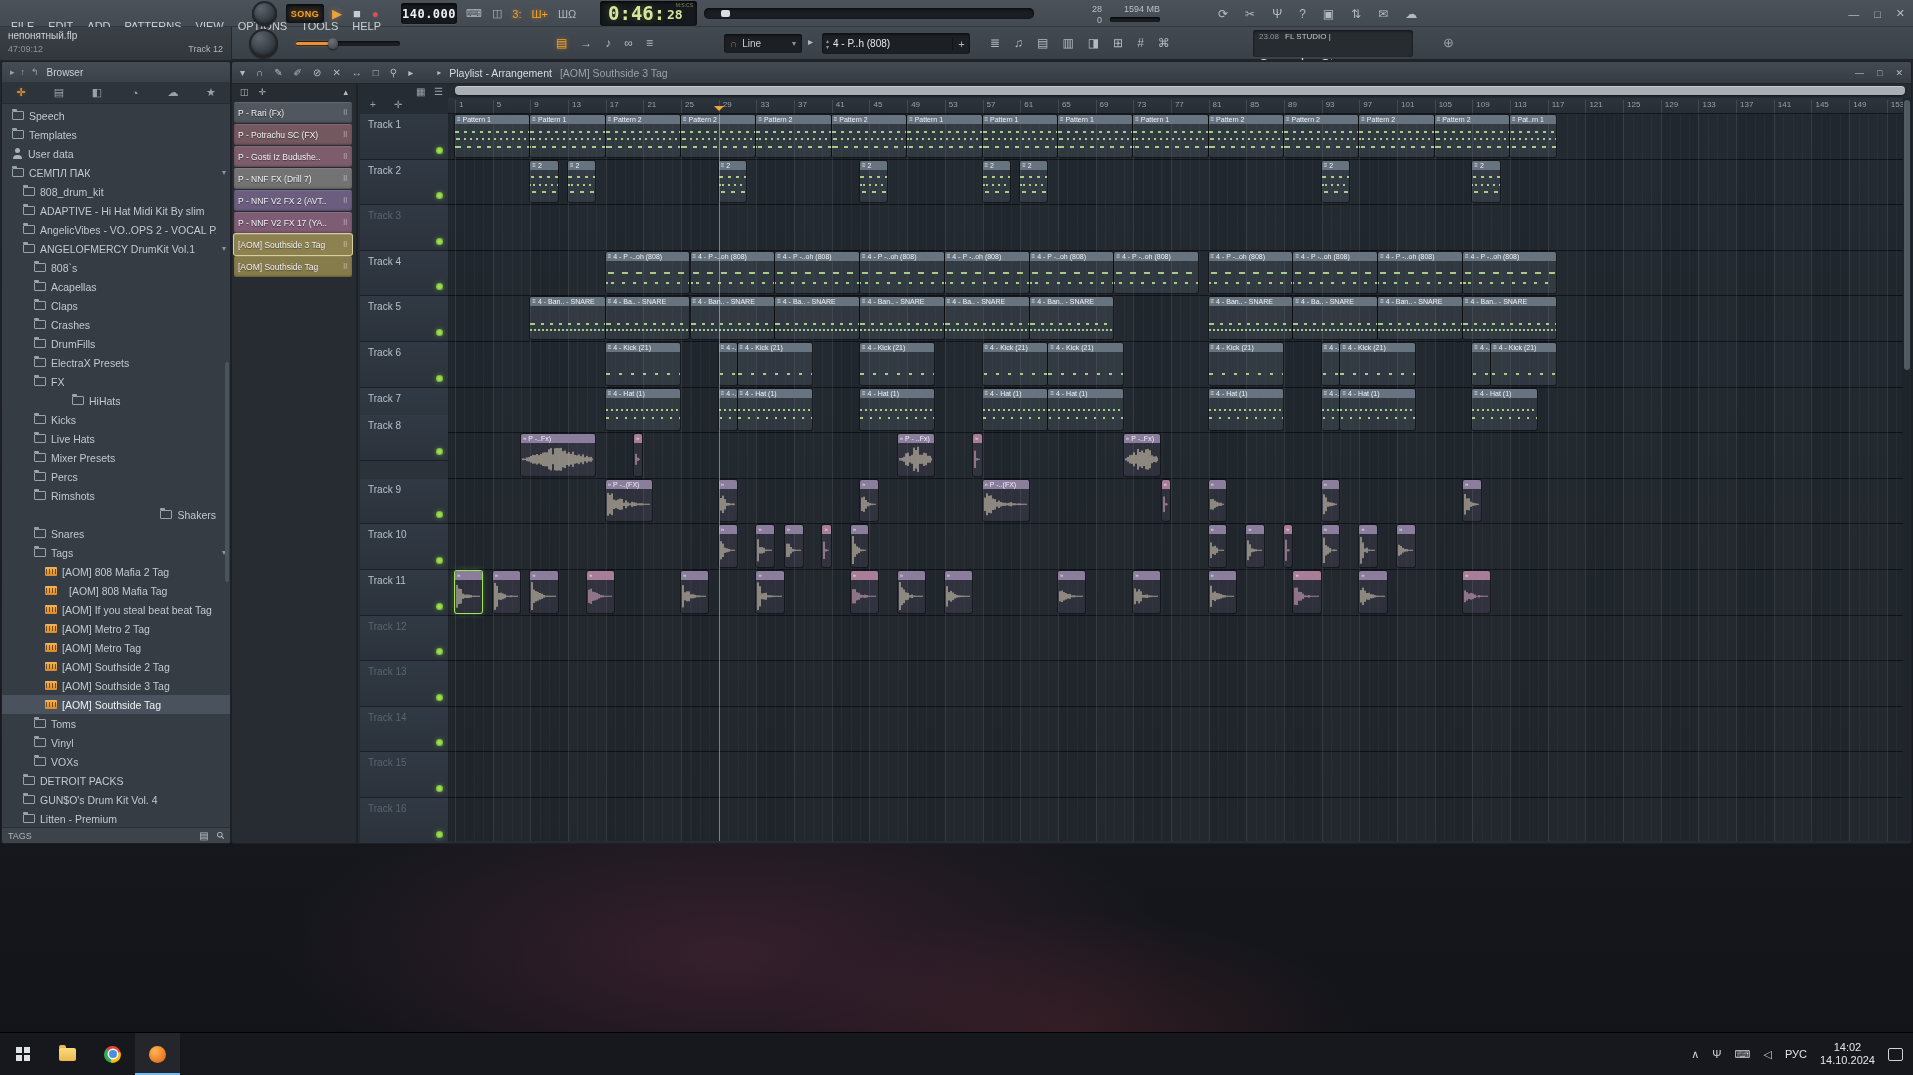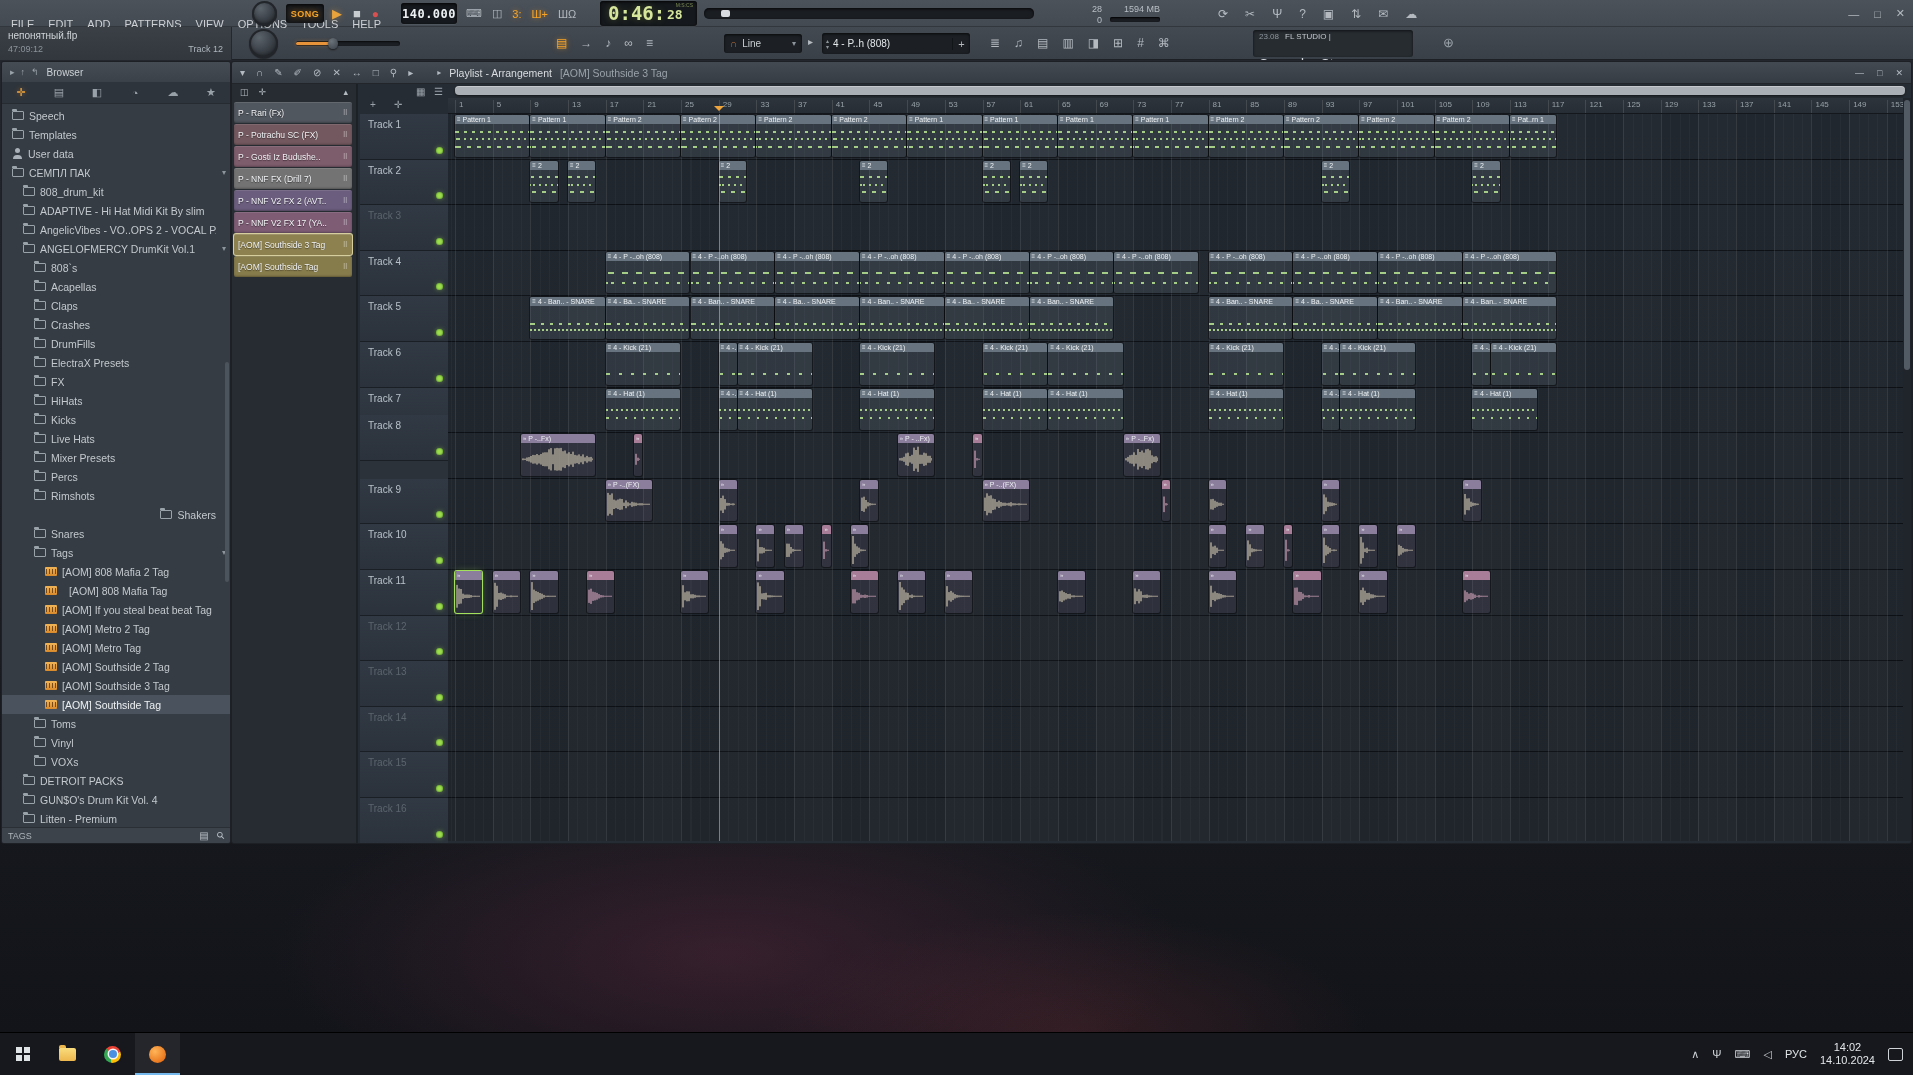--- a/index.html
+++ b/index.html
@@ -3,21 +3,21 @@
 <meta charset="utf-8">
 <style>
 *{margin:0;padding:0;box-sizing:border-box;font-family:"Liberation Sans",sans-serif;}
 html,body{width:1913px;height:1075px;background:#000;overflow:hidden;}
 #root{position:relative;width:1913px;height:1075px;background:#14171c;}
 
 
 .topbar{position:absolute;top:0;left:0;width:100%;height:60px;background:linear-gradient(#4b525a,#3a4047);border-bottom:1px solid #1d2125;}
 .row1{position:absolute;top:0;left:0;width:100%;height:27px;border-bottom:1px solid #32373d;}
 .row2{position:absolute;top:27px;left:0;width:100%;height:33px;}
-.menu{position:absolute;left:4px;top:3px;height:27px;display:flex;align-items:flex-end;}
+.menu{position:absolute;left:4px;top:12px;height:27px;display:flex;align-items:center;}
 .menu-item{padding:0 7px;font-size:11px;color:#cdd1d5;}
 .knob{border-radius:50%;background:radial-gradient(circle at 35% 30%,#5b636b,#2c3137 72%);box-shadow:inset 0 0 0 2px #22262b,inset 0 -2px 4px #0008,0 1px 1px #0006;}
 .k1{position:absolute;left:252px;top:1px;width:25px;height:25px;}
 .k2{position:absolute;left:249px;top:2px;width:29px;height:29px;}
 .songled{position:absolute;left:286px;top:4px;width:38px;height:19px;background:#17191d;border-radius:3px;box-shadow:inset 0 1px 3px #000c;display:flex;align-items:center;justify-content:center;}
 .songled span{font-size:9px;font-weight:bold;color:#f7a427;text-shadow:0 0 6px #f7a427aa;letter-spacing:.5px;}
 .tbtns{position:absolute;left:332px;top:3px;display:flex;gap:11px;align-items:center;height:21px;}
 .tbtn{font-size:13px;color:#c7ccd1;}
 .tbtn.play{color:#e8a33d;text-shadow:0 0 6px #e8a33d77;}
 .tbtn.rec{color:#d95050;font-size:12px;}
@@ -353,21 +353,21 @@
             <div class="tree-label">DrumFills</div>
           </div>
           <div class="tree-item" style="padding-left: 32px;">
             <div class="ic ic-folder"></div>
             <div class="tree-label">ElectraX Presets</div>
           </div>
           <div class="tree-item" style="padding-left: 32px;">
             <div class="ic ic-folder"></div>
             <div class="tree-label">FX</div>
           </div>
-          <div class="tree-item" style="padding-left: 32px;">
+          <div class="tree-item" style="padding-left: 32px; margin-left: 38px;">
             <div class="ic ic-folder"></div>
             <div class="tree-label">HiHats</div>
           </div>
           <div class="tree-item" style="padding-left: 32px;">
             <div class="ic ic-folder"></div>
             <div class="tree-label">Kicks</div>
           </div>
           <div class="tree-item" style="padding-left: 32px;">
             <div class="ic ic-folder"></div>
             <div class="tree-label">Live Hats</div>

